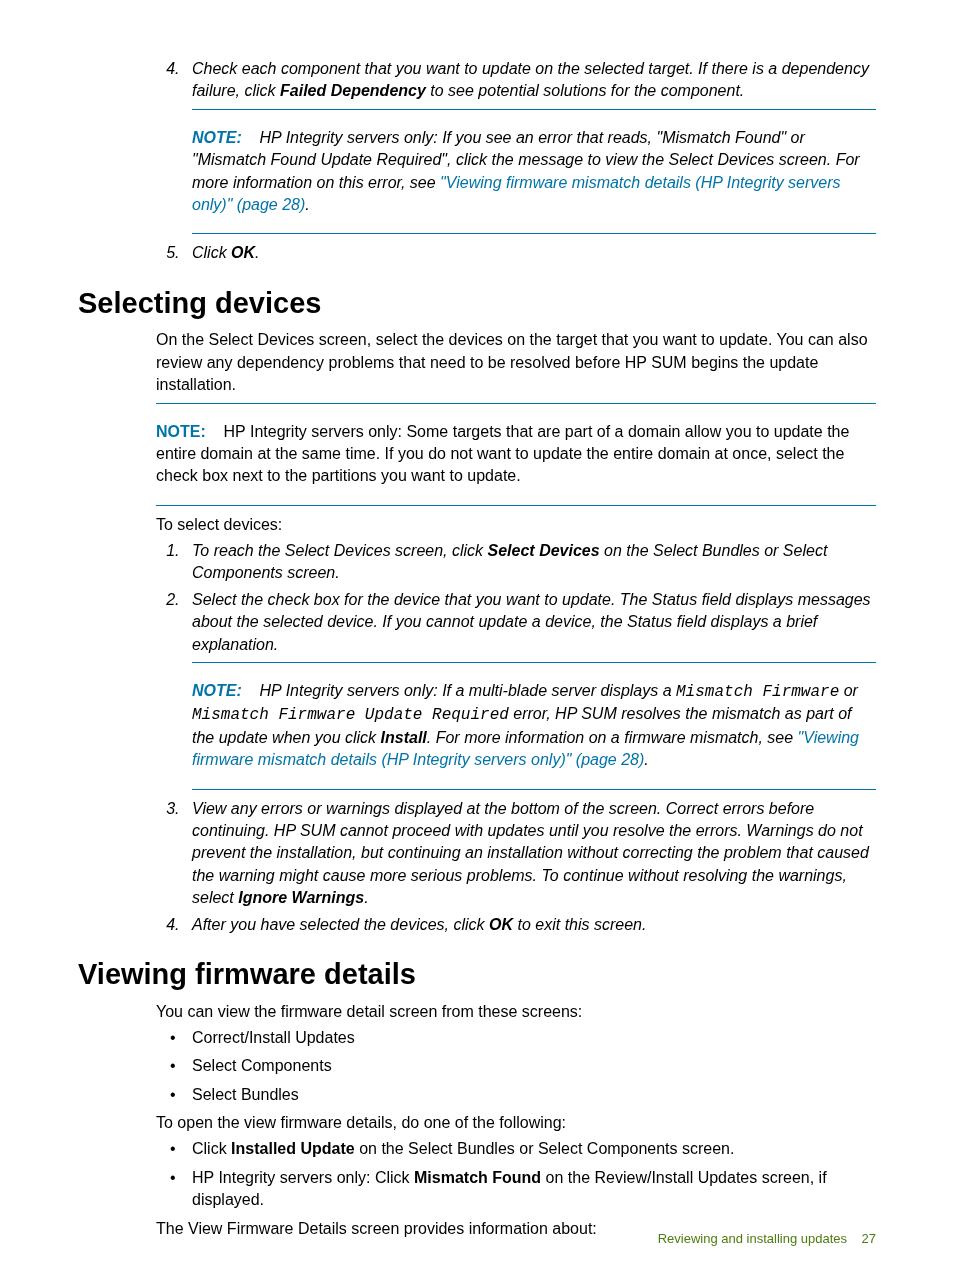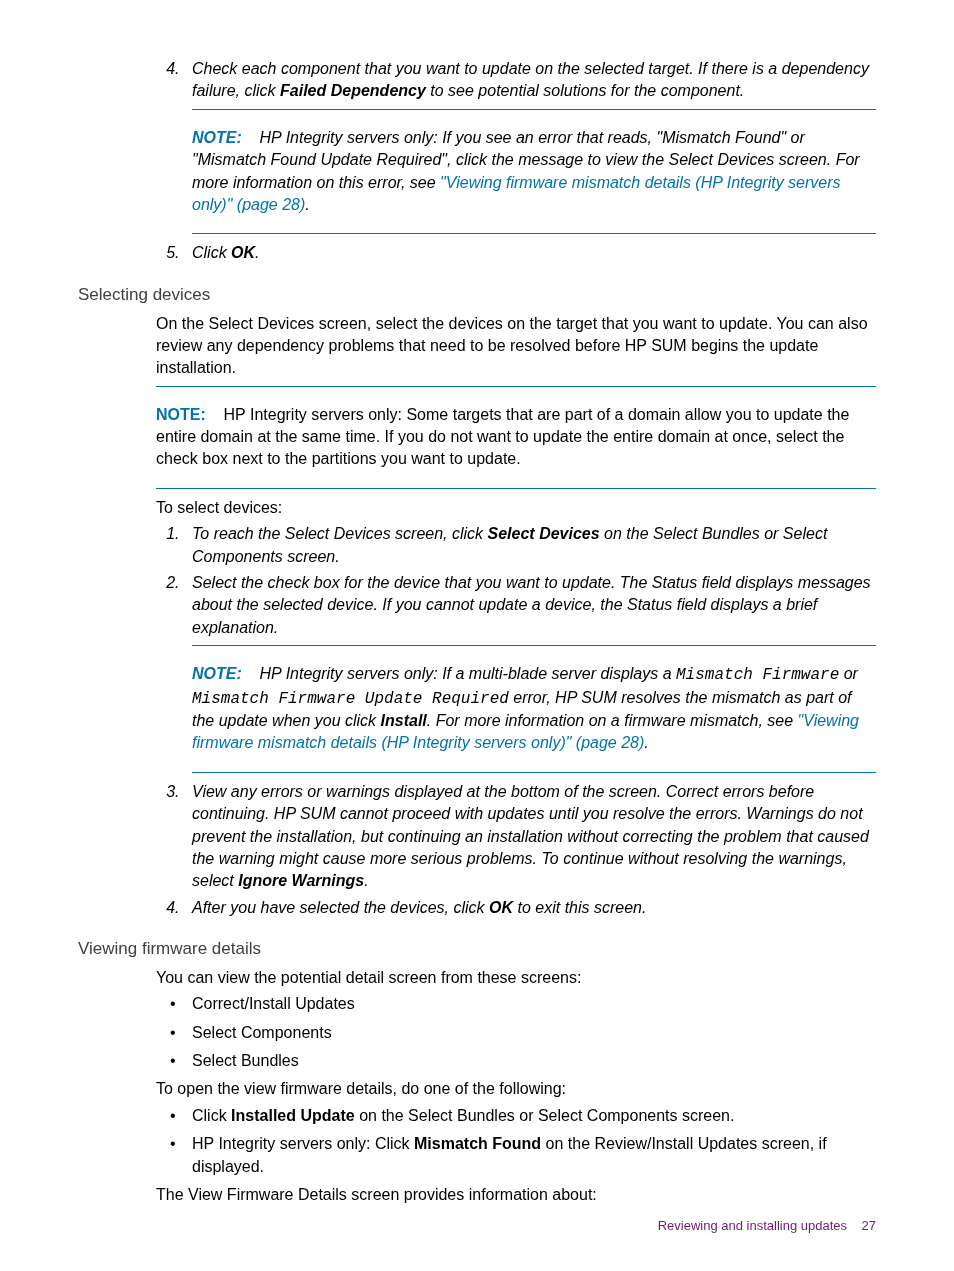--- a/index.html
+++ b/index.html
@@ -14,23 +14,23 @@
       background: #fff;
       width: 954px;
     }
     .page {
       padding: 58px 78px 40px 78px;
       position: relative;
       min-height: 1271px;
     }
     h2 {
       font-family: Arial, Helvetica, sans-serif;
-      font-weight: normal;
-      color: #404040;
-      font-size: 17px;
+      font-weight: bold;
+      color: #000000;
+      font-size: 29px;
       margin: 18px 0 6px 0;
     }
     ol {
       margin: 0 0 0 78px;
       padding-left: 28px;
     }
     ol li {
       margin-bottom: 4px;
       padding-left: 8px;
       font-style: italic;
@@ -73,21 +73,21 @@
     }
     .mono {
       font-family: "Courier New", monospace;
     }
     p { margin: 12px 0; }
     .footer {
       position: absolute;
       bottom: 36px;
       right: 78px;
       font-size: 13px;
-      color: #701a75;
+      color: #4d7c0f;
     }
     .li-inner { }
     .li-note { margin: 6px 0 8px 0; }
     .p-indent { margin-left: 78px; margin-top: 6px; margin-bottom: 4px;}
   </style>
 </head>
 <body>
 
 <div class="page">
 
@@ -129,21 +129,21 @@
     </li>
     <li>
       <span>View any errors or warnings displayed at the bottom of the screen. Correct errors before continuing. HP SUM cannot proceed with updates until you resolve the errors. Warnings do not prevent the installation, but continuing an installation without correcting the problem that caused the warning might cause more serious problems. To continue without resolving the warnings, select </span><span class="bold">Ignore Warnings</span><span>.</span>
     </li>
     <li>
       <span>After you have selected the devices, click </span><span class="bold">OK</span><span> to exit this screen.</span>
     </li>
   </ol>
 
   <h2>Viewing firmware details</h2>
-  <p class="p-indent">You can view the potential detail screen from these screens:</p>
+  <p class="p-indent">You can view the firmware detail screen from these screens:</p>
 
   <ul class="bullets">
     <li>Correct/Install Updates</li>
     <li>Select Components</li>
     <li>Select Bundles</li>
   </ul>
 
   <p class="p-indent">To open the view firmware details, do one of the following:</p>
 
   <ul class="bullets">

